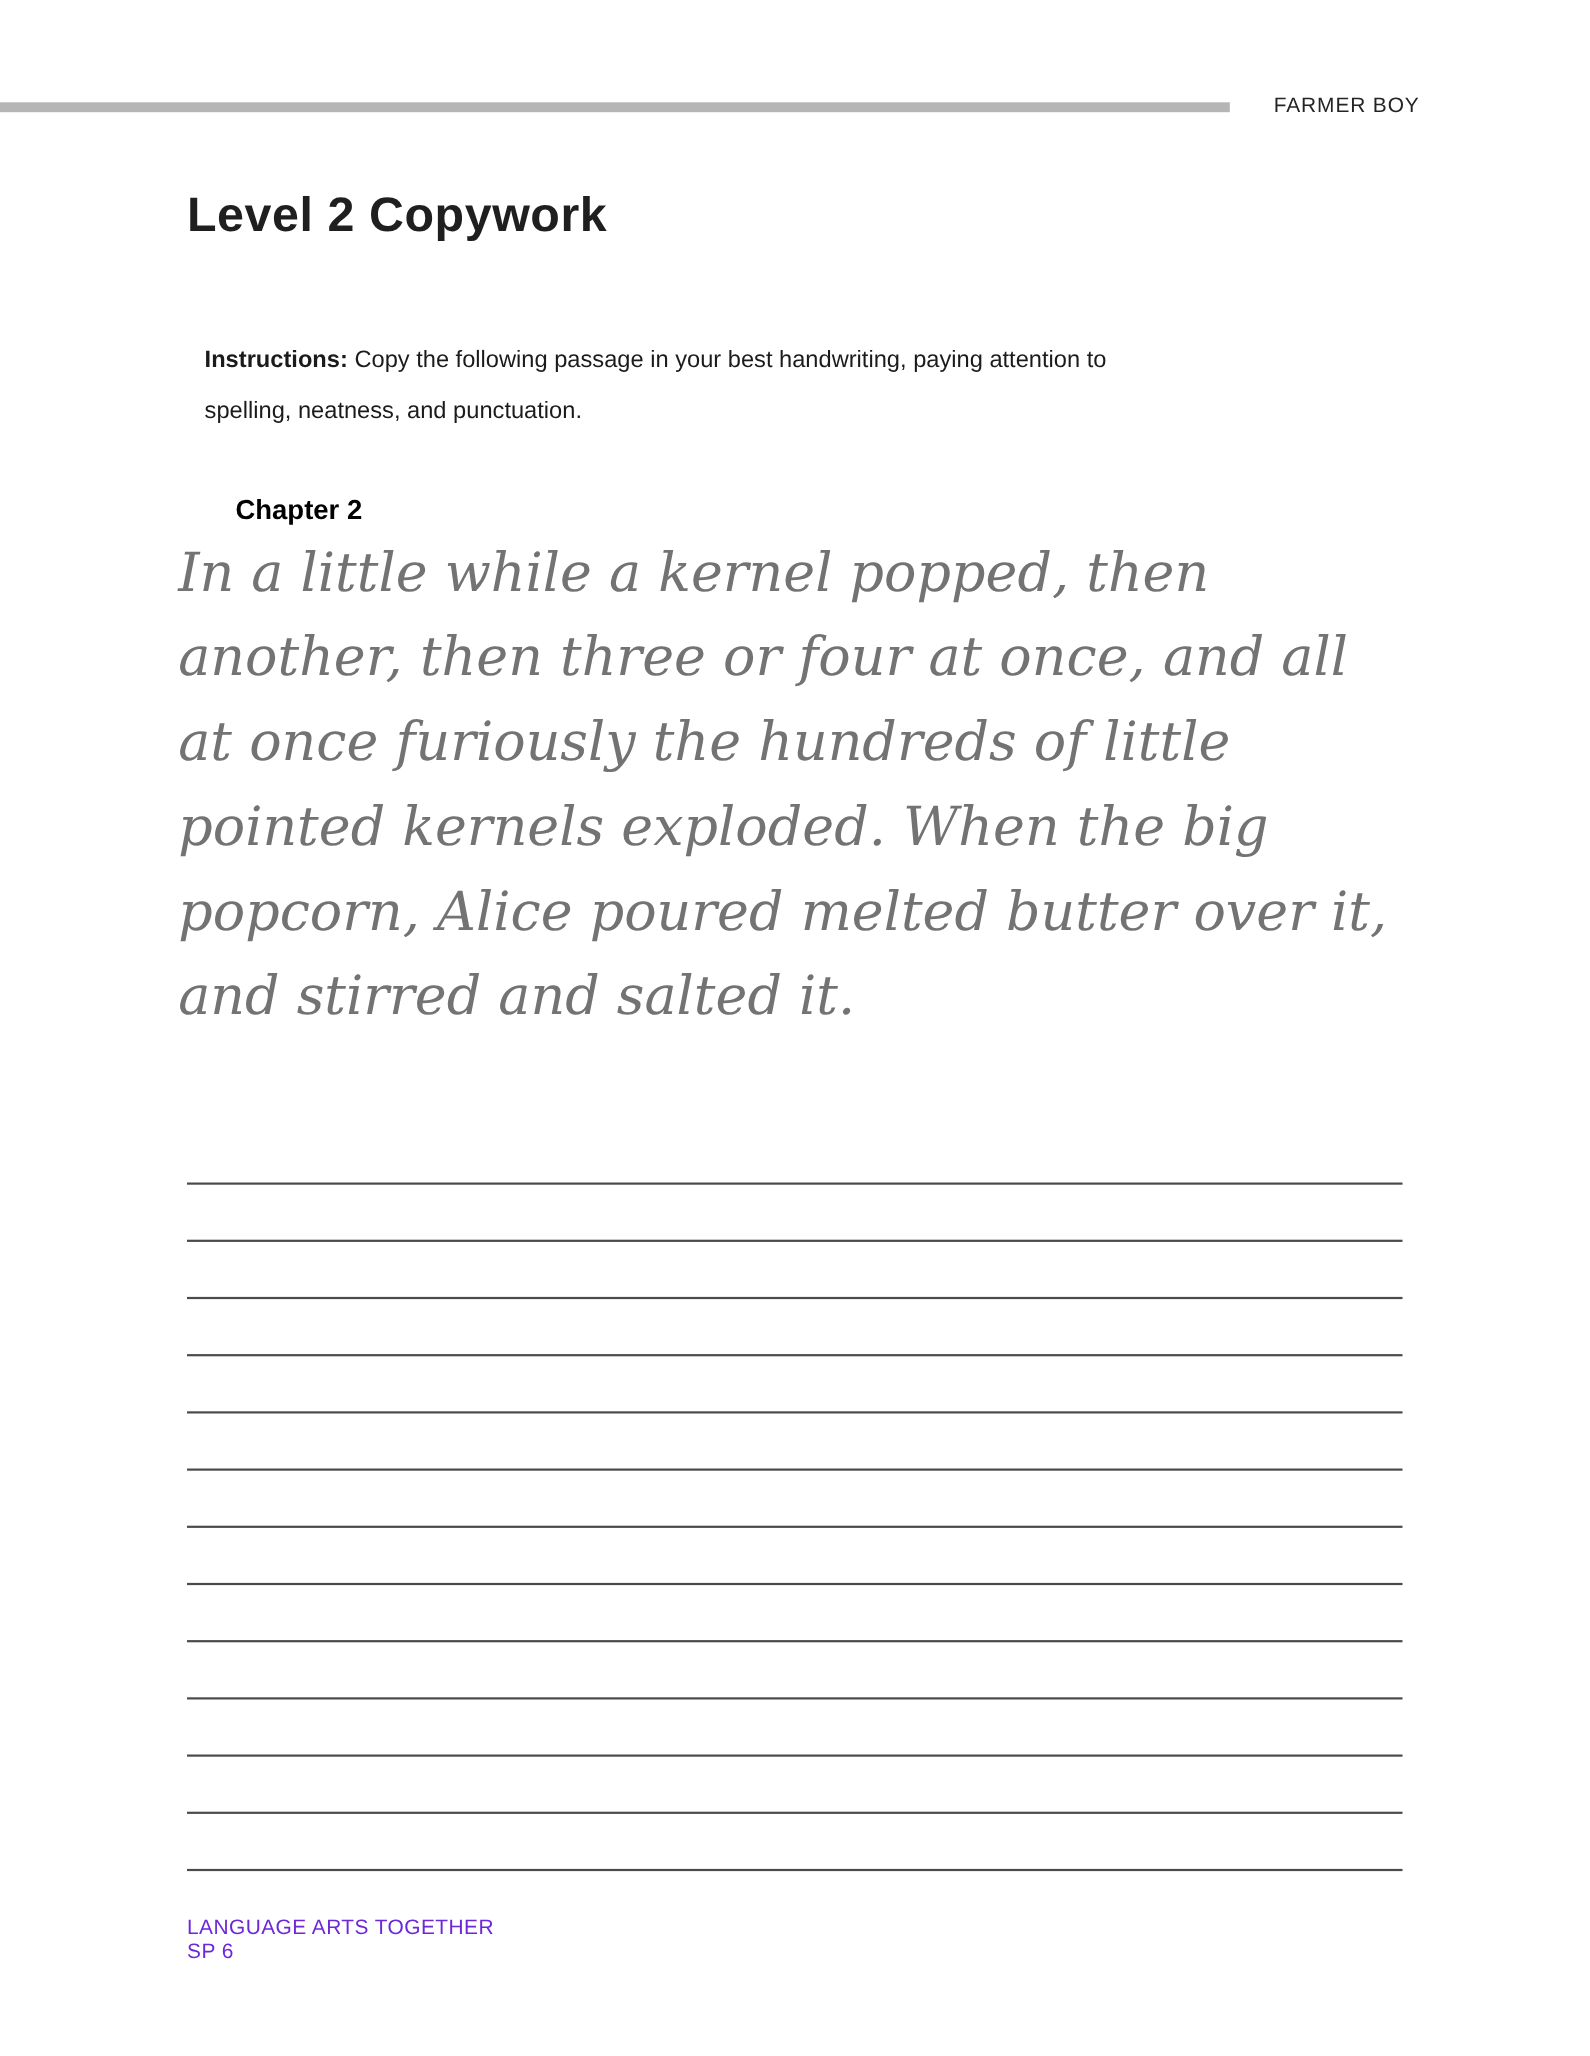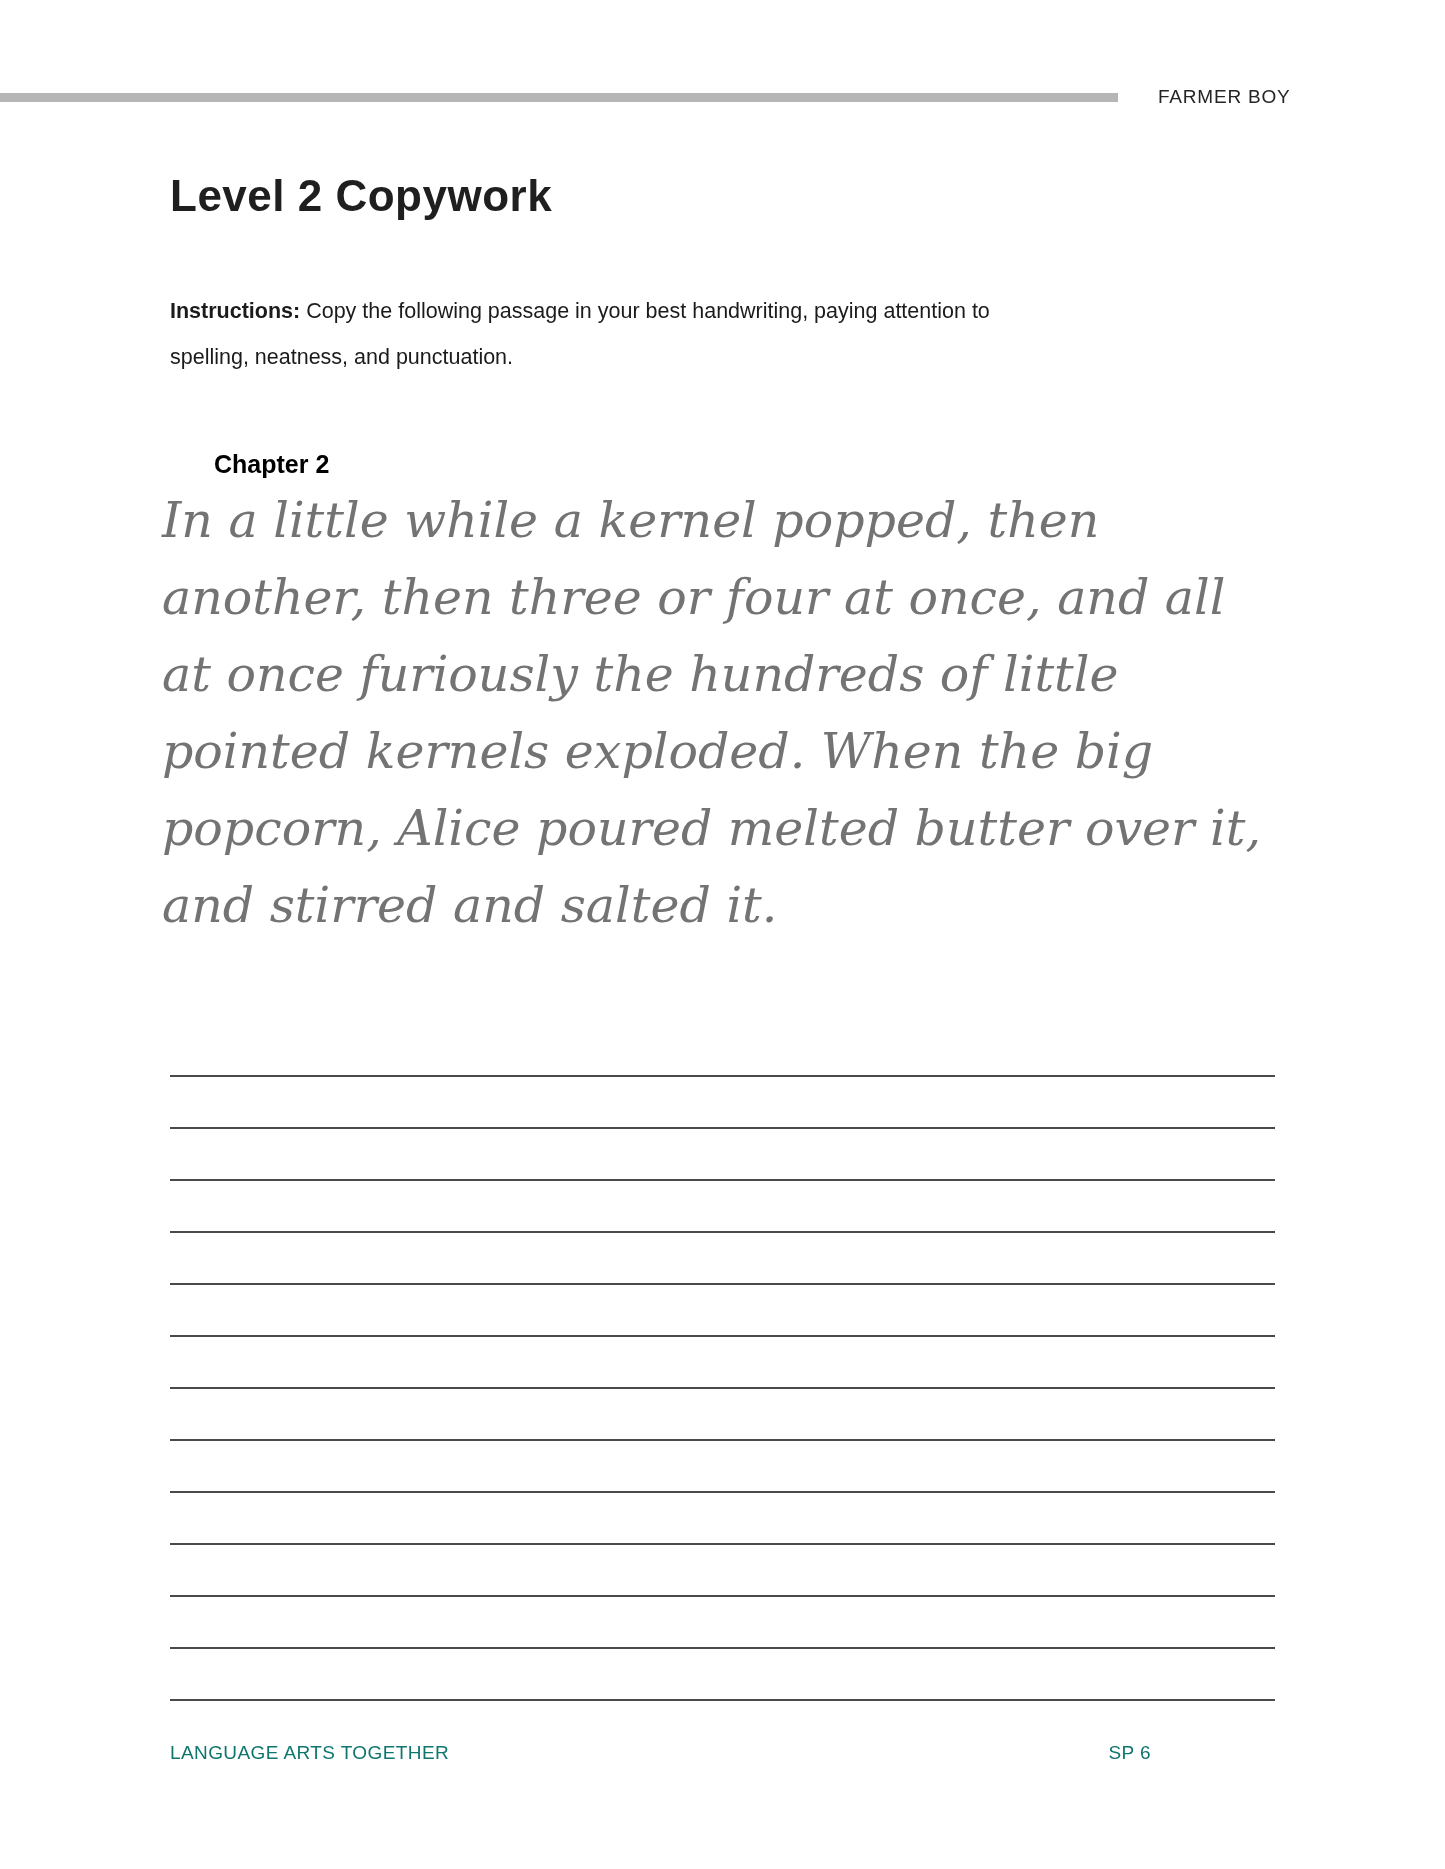--- a/index.html
+++ b/index.html
@@ -113,37 +113,38 @@
   
   .footer {
     position: absolute;
     left: 170px;
     right: 170px;
     top: 1742px;
     display: flex;
     justify-content: space-between;
     font-size: 19px;
     letter-spacing: 0.4px;
-    color: #0f766e;
+    color: #6d28d9;
+    flex-direction: column;
   }
 </style>
 </head>
 <body>
 
 <div class="page">
 
   <div class="header">
     <div class="header-rule-left"></div>
     <div class="header-title">FARMER BOY</div>
     <div class="header-rule-right"></div>
   </div>
 
   <h1 class="page-title" style="margin:0;font-weight:bold;">Level 2 Copywork</h1>
 
-  <p class="instructions" style="margin:0;">
+  <p class="instructions" style="margin:16px;">
     <b>Instructions:</b><span> Copy the following passage in your best handwriting, paying attention to</span><br>
     <span>spelling, neatness, and punctuation.</span>
   </p>
 
   <div class="chapter-heading">Chapter 2</div>
 
   <div class="passage">
     <div>In a little while a kernel popped, then</div>
     <div>another, then three or four at once, and all</div>
     <div>at once furiously the hundreds of little</div>

